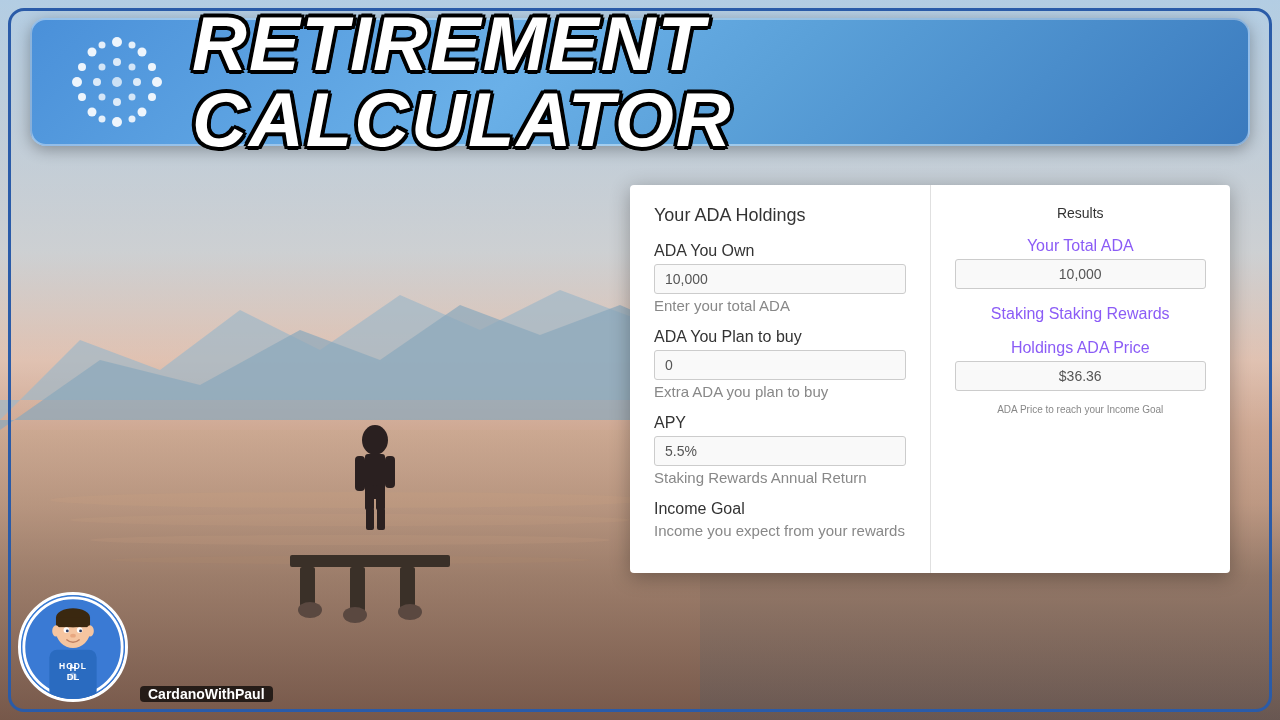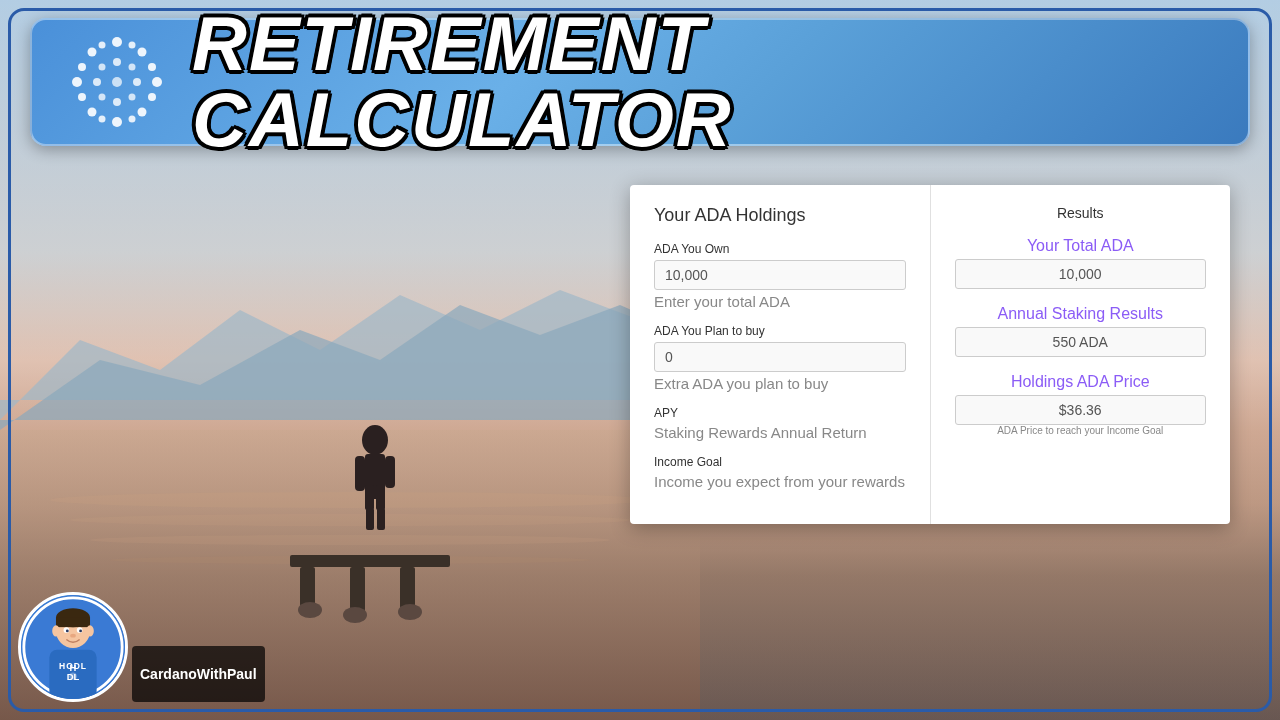--- a/index.html
+++ b/index.html
@@ -110,21 +110,21 @@
       font-weight: 400;
       color: #333;
       margin-bottom: 16px;
     }
 
     .field-group {
       margin-bottom: 14px;
     }
 
     .field-label {
-      font-size: 12px;
+      font-size: 16px;
       color: #333;
       margin-bottom: 4px;
       font-weight: 500;
     }
 
     .field-input {
       width: 100%;
       padding: 6px 10px;
       border: 1px solid #ccc;
       border-radius: 3px;
@@ -167,21 +167,21 @@
       border-radius: 3px;
       font-size: 14px;
       color: #555;
       background: #f9f9f9;
       text-align: center;
     }
 
     .result-hint {
       font-size: 10px;
       color: #888;
-      margin-top: 0;
+      margin-top: 13px;
       text-align: center;
     }
 
     
     .branding {
       position: absolute;
       bottom: 18px;
       left: 18px;
       display: flex;
       align-items: flex-end;
@@ -195,23 +195,23 @@
       background: linear-gradient(135deg, #4a90d9, #2a5ba8);
       border: 3px solid white;
       display: flex;
       align-items: center;
       justify-content: center;
       overflow: hidden;
       flex-shrink: 0;
     }
 
     .brand-name {
-      margin-left: 4px;
+      margin-left: 12px;
       background: rgba(0,0,0,0.7);
-      padding: 20px 8px;
+      padding: 0 8px;
       border-radius: 4px;
     }
 
     .brand-name-text {
       color: white;
       font-size: 14px;
       font-weight: 700;
     }
 
     
@@ -339,40 +339,40 @@
     </div>
 
     <div class="field-group">
       <div class="field-label">ADA You Plan to buy</div>
       <input class="field-input" type="text" value="0" style="">
       <div class="field-hint">Extra ADA you plan to buy</div>
     </div>
 
     <div class="field-group">
       <div class="field-label">APY</div>
+      <input class="field-input" type="text" value="5.5%" style="">
       <div class="field-hint">Staking Rewards Annual Return</div>
     </div>
 
     <div class="field-group">
       <div class="field-label">Income Goal</div>
       <div class="field-hint">Income you expect from your rewards</div>
     </div>
   </div>
 
   <div class="card-right">
     <div class="result-title">Results</div>
 
     <div class="result-item">
       <div class="result-label">Your Total ADA</div>
       <div class="result-value">10,000</div>
     </div>
 
     <div class="result-item">
-      <div class="result-label">Annual Staking Results</div>
-      <div class="result-value">550 ADA</div>
+      <div class="result-label">Staking Staking Rewards</div>
     </div>
 
     <div class="result-item">
       <div class="result-label">Holdings ADA Price</div>
       <div class="result-value">$36.36</div>
       <div class="result-hint">ADA Price to reach your Income Goal</div>
     </div>
   </div>
 </div>
 

